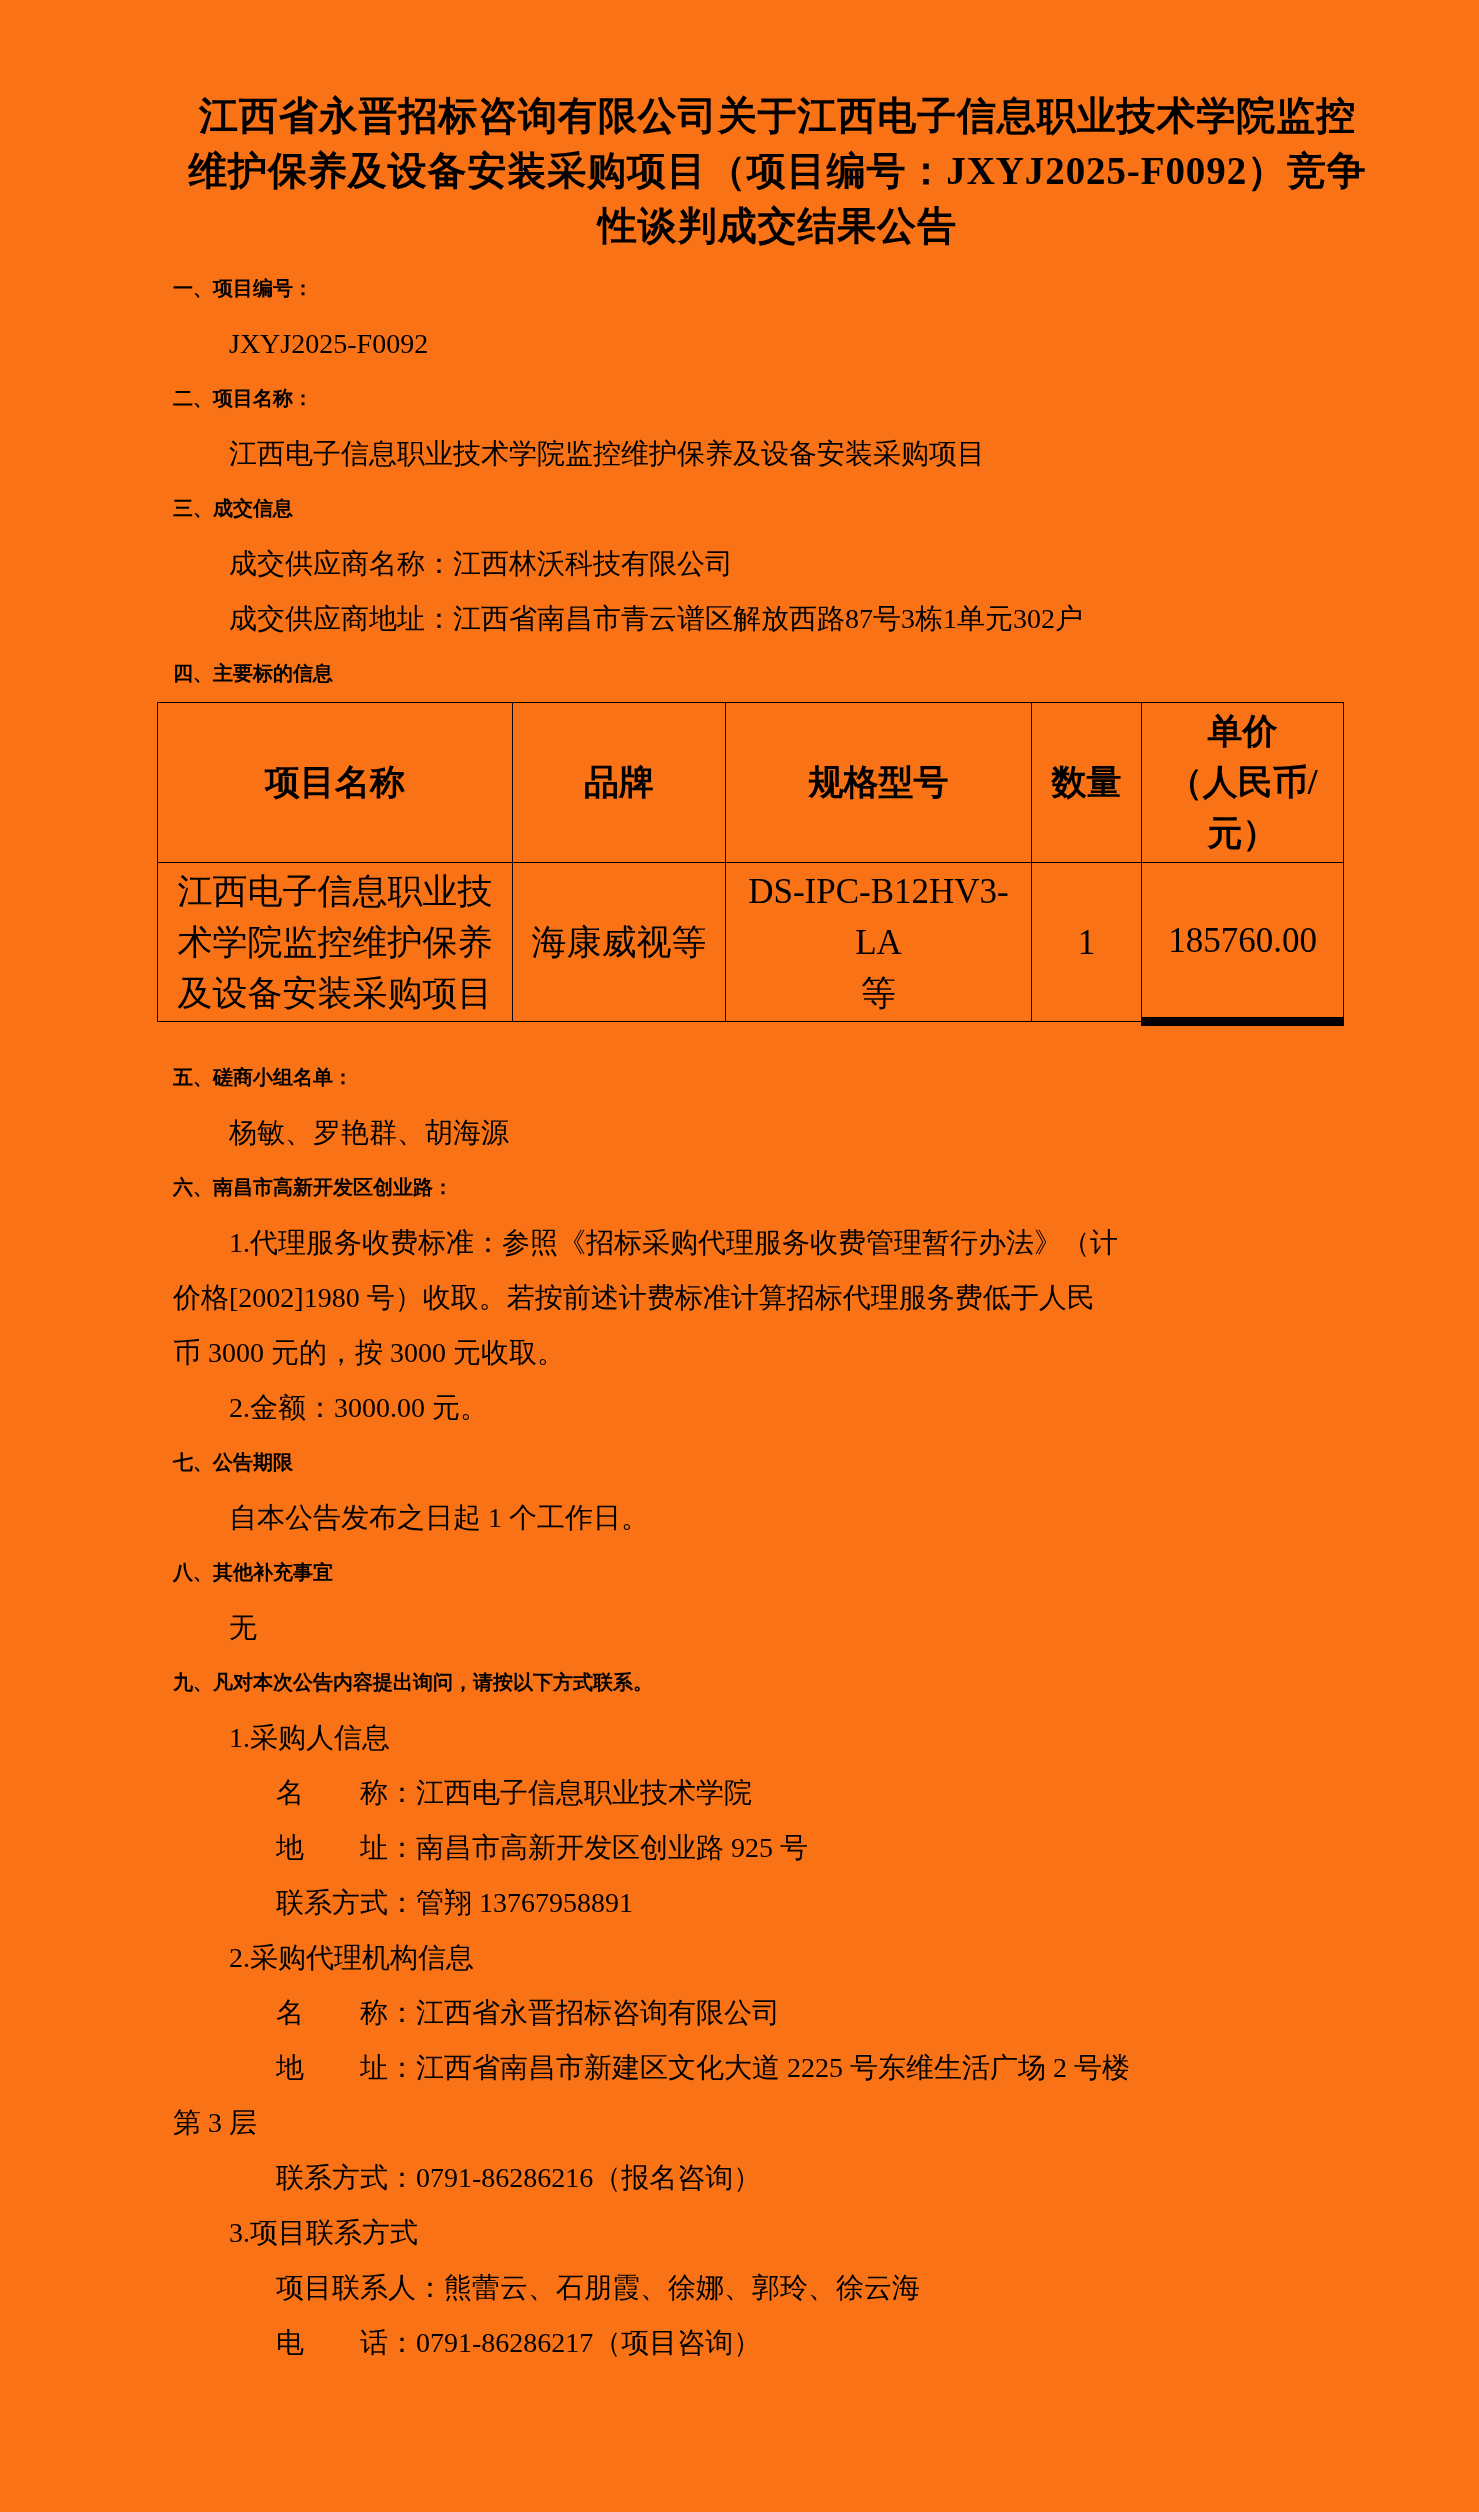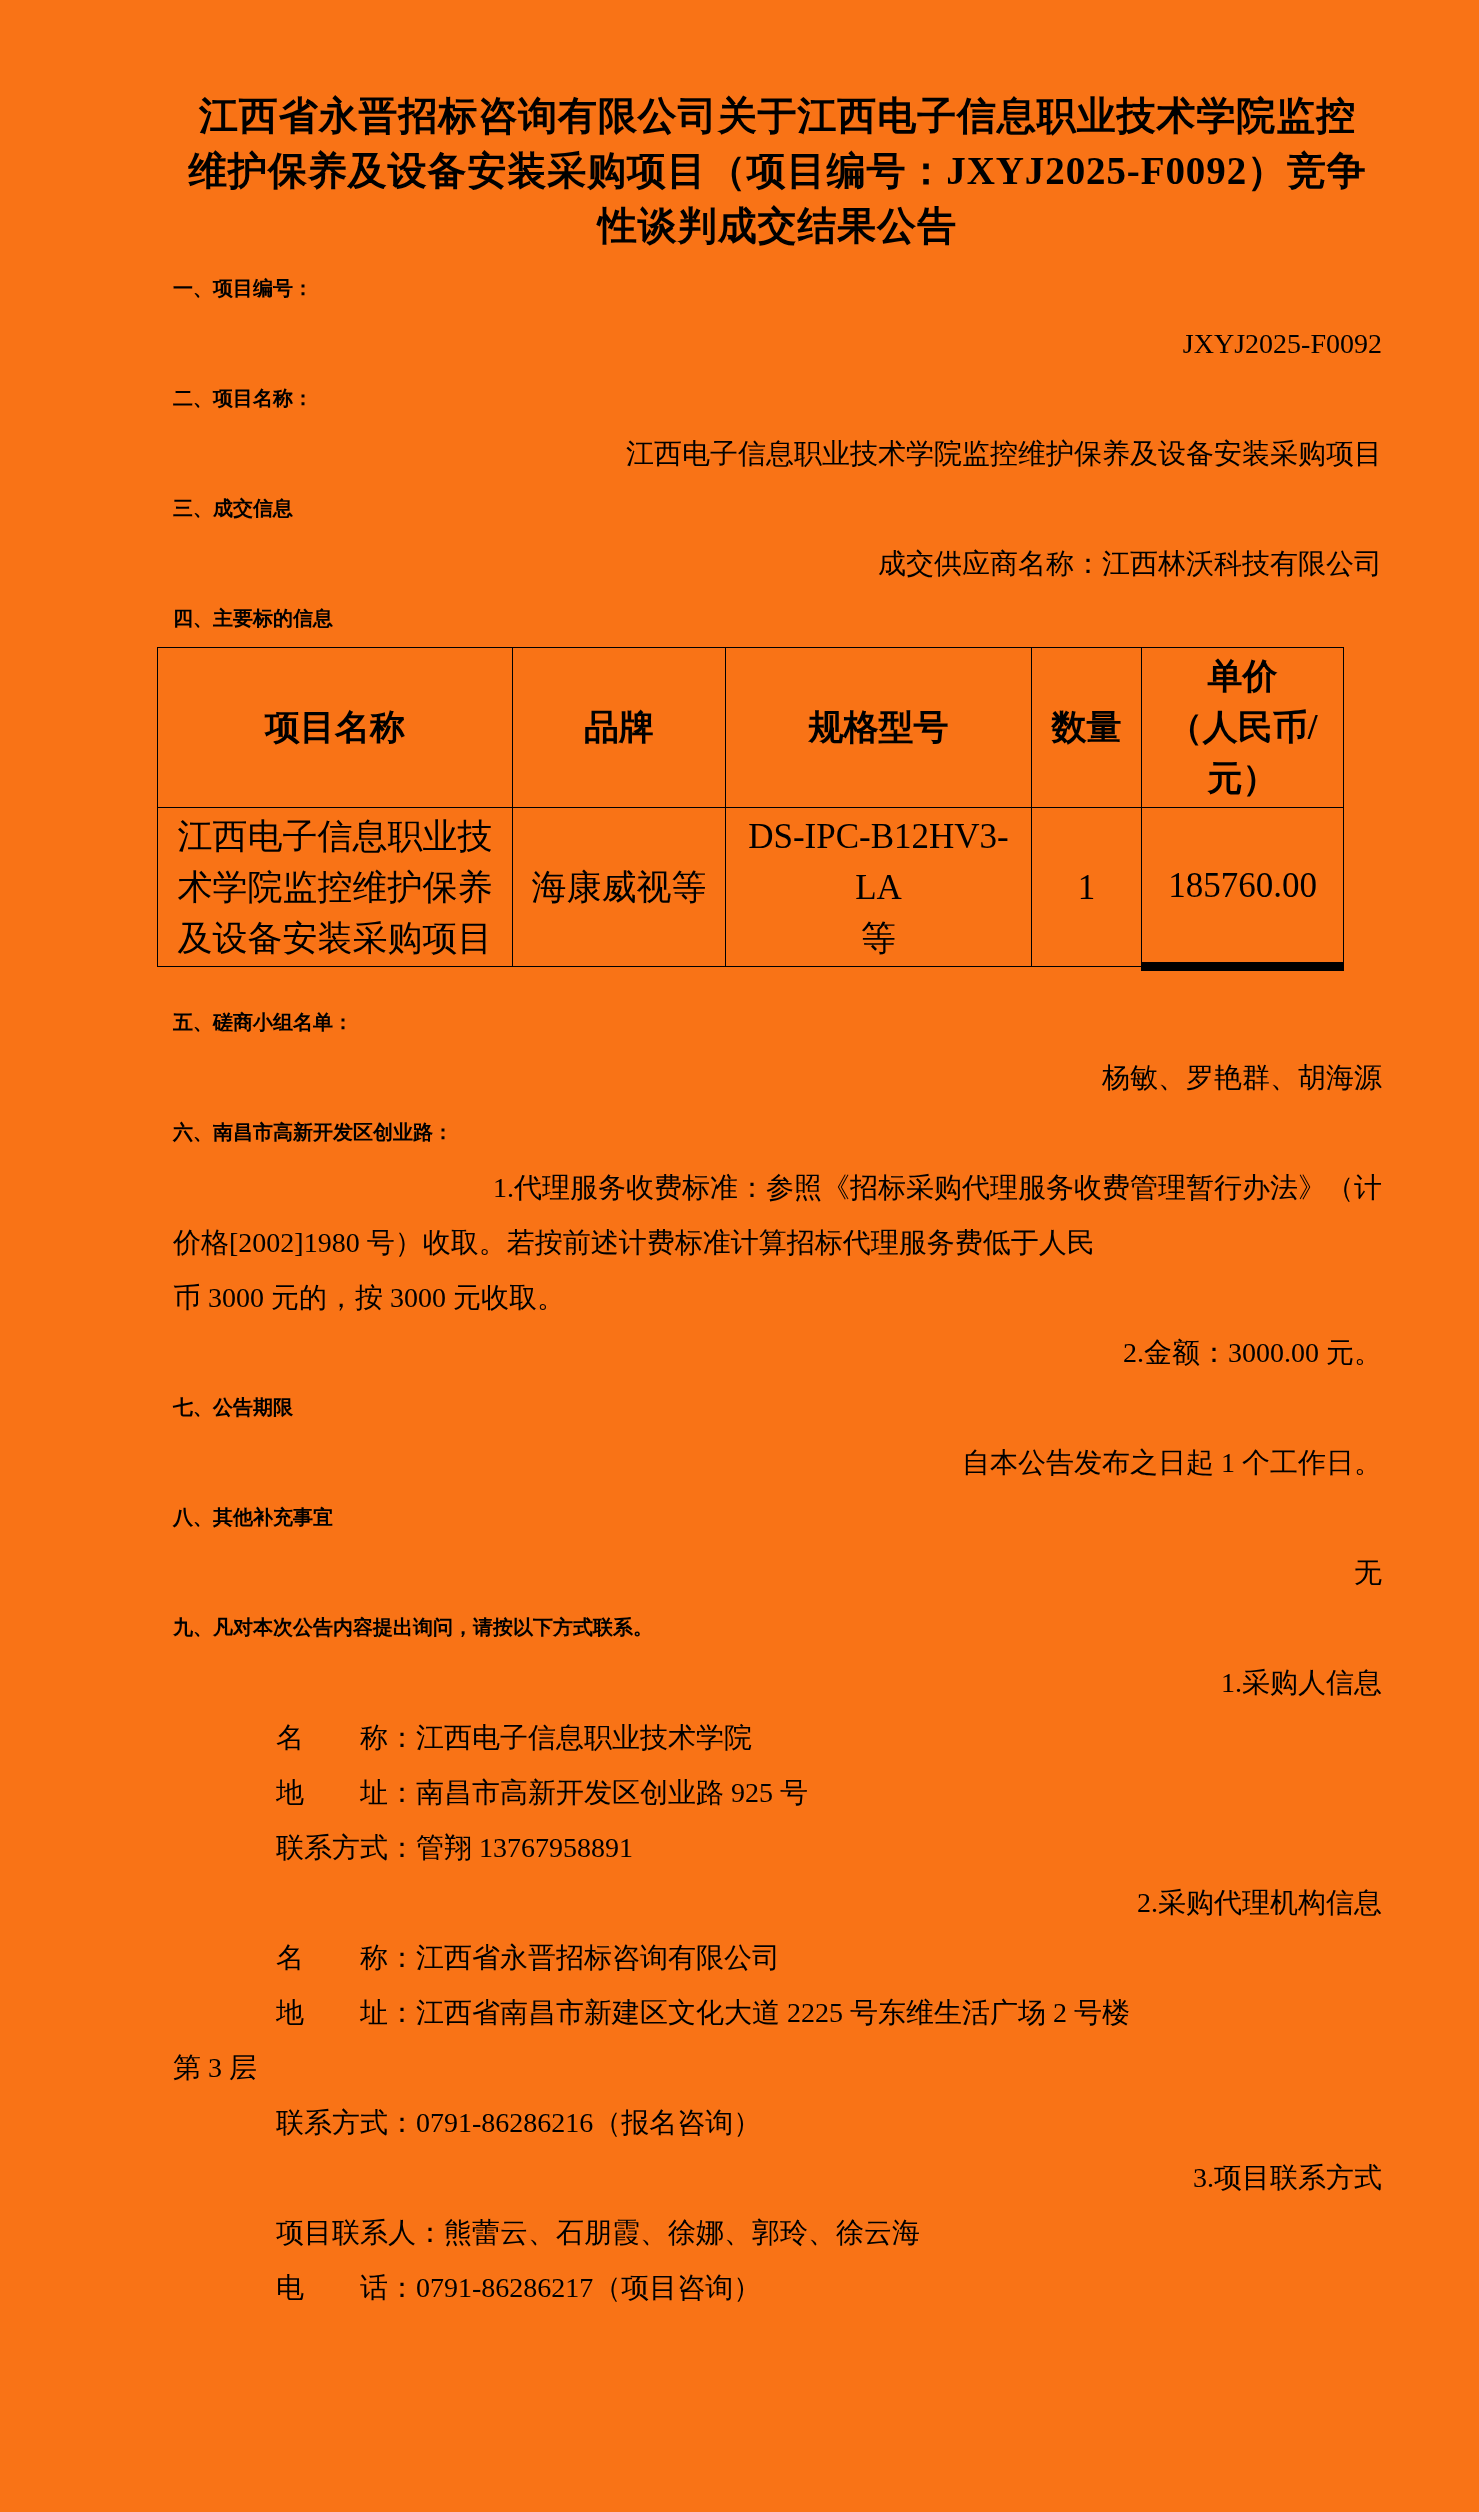--- a/index.html
+++ b/index.html
@@ -30,21 +30,21 @@
   .line {
     font-size: 28px;
     line-height: 55px;
     white-space: pre;
   }
   .h {
     font-size: 20px;
     font-weight: bold;
   }
   .first-after-title { margin-top: 7.5px; }
-  .ind2 { padding-left: 56px; text-align: right; }
+  .ind2 { padding-left: 56px; }
   .ind4 { padding-left: 103px; }
   table.items {
     border-collapse: collapse;
     table-layout: fixed;
     width: 1186px;
     margin-left: -16px;
     margin-top: 1.9px;
     margin-bottom: 24px;
   }
   table.items td {
@@ -75,20 +75,21 @@
     </div>
 
     <div class="line h first-after-title">一、项目编号：</div>
     <div class="line ind2">JXYJ2025-F0092</div>
 
     <div class="line h">二、项目名称：</div>
     <div class="line ind2">江西电子信息职业技术学院监控维护保养及设备安装采购项目</div>
 
     <div class="line h">三、成交信息</div>
     <div class="line ind2">成交供应商名称：江西林沃科技有限公司</div>
+    <div class="line ind2">成交供应商地址：江西省南昌市青云谱区解放西路87号3栋1单元302户</div>
 
     <div class="line h">四、主要标的信息</div>
 
     <table class="items">
       <colgroup>
         <col style="width:355px">
           <col style="width:213px">
           <col style="width:306px">
           <col style="width:110px">
           <col style="width:202px">

